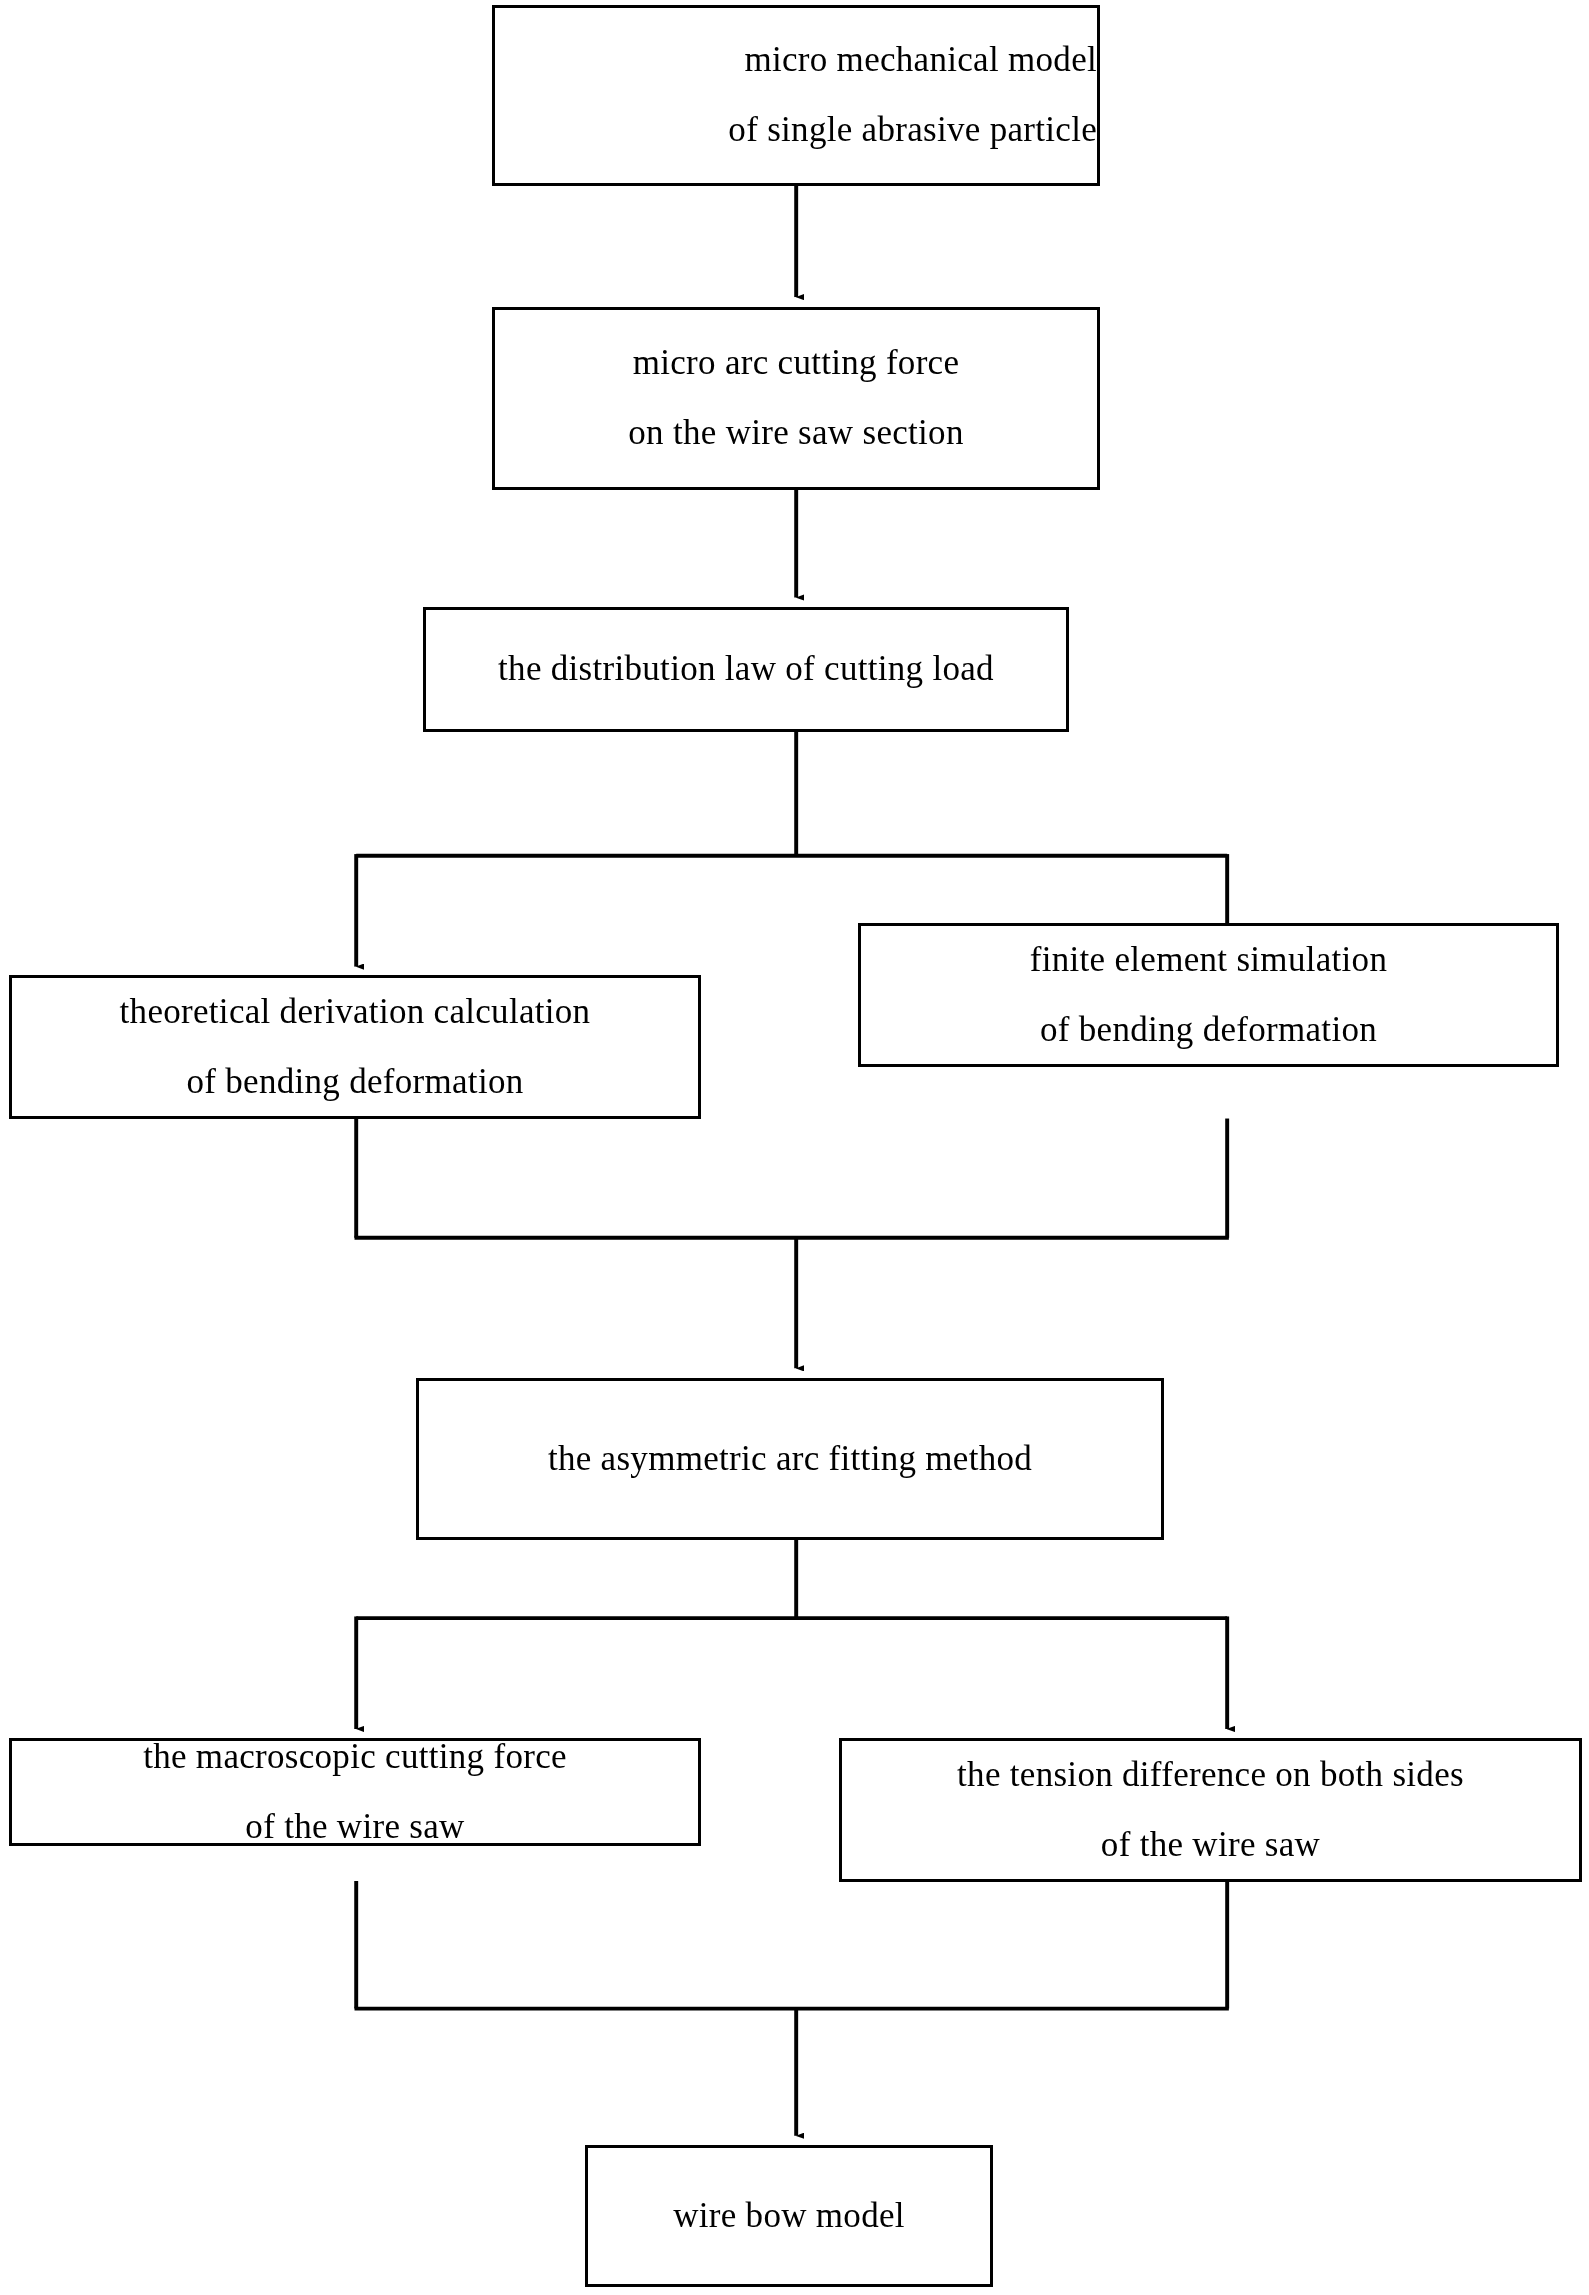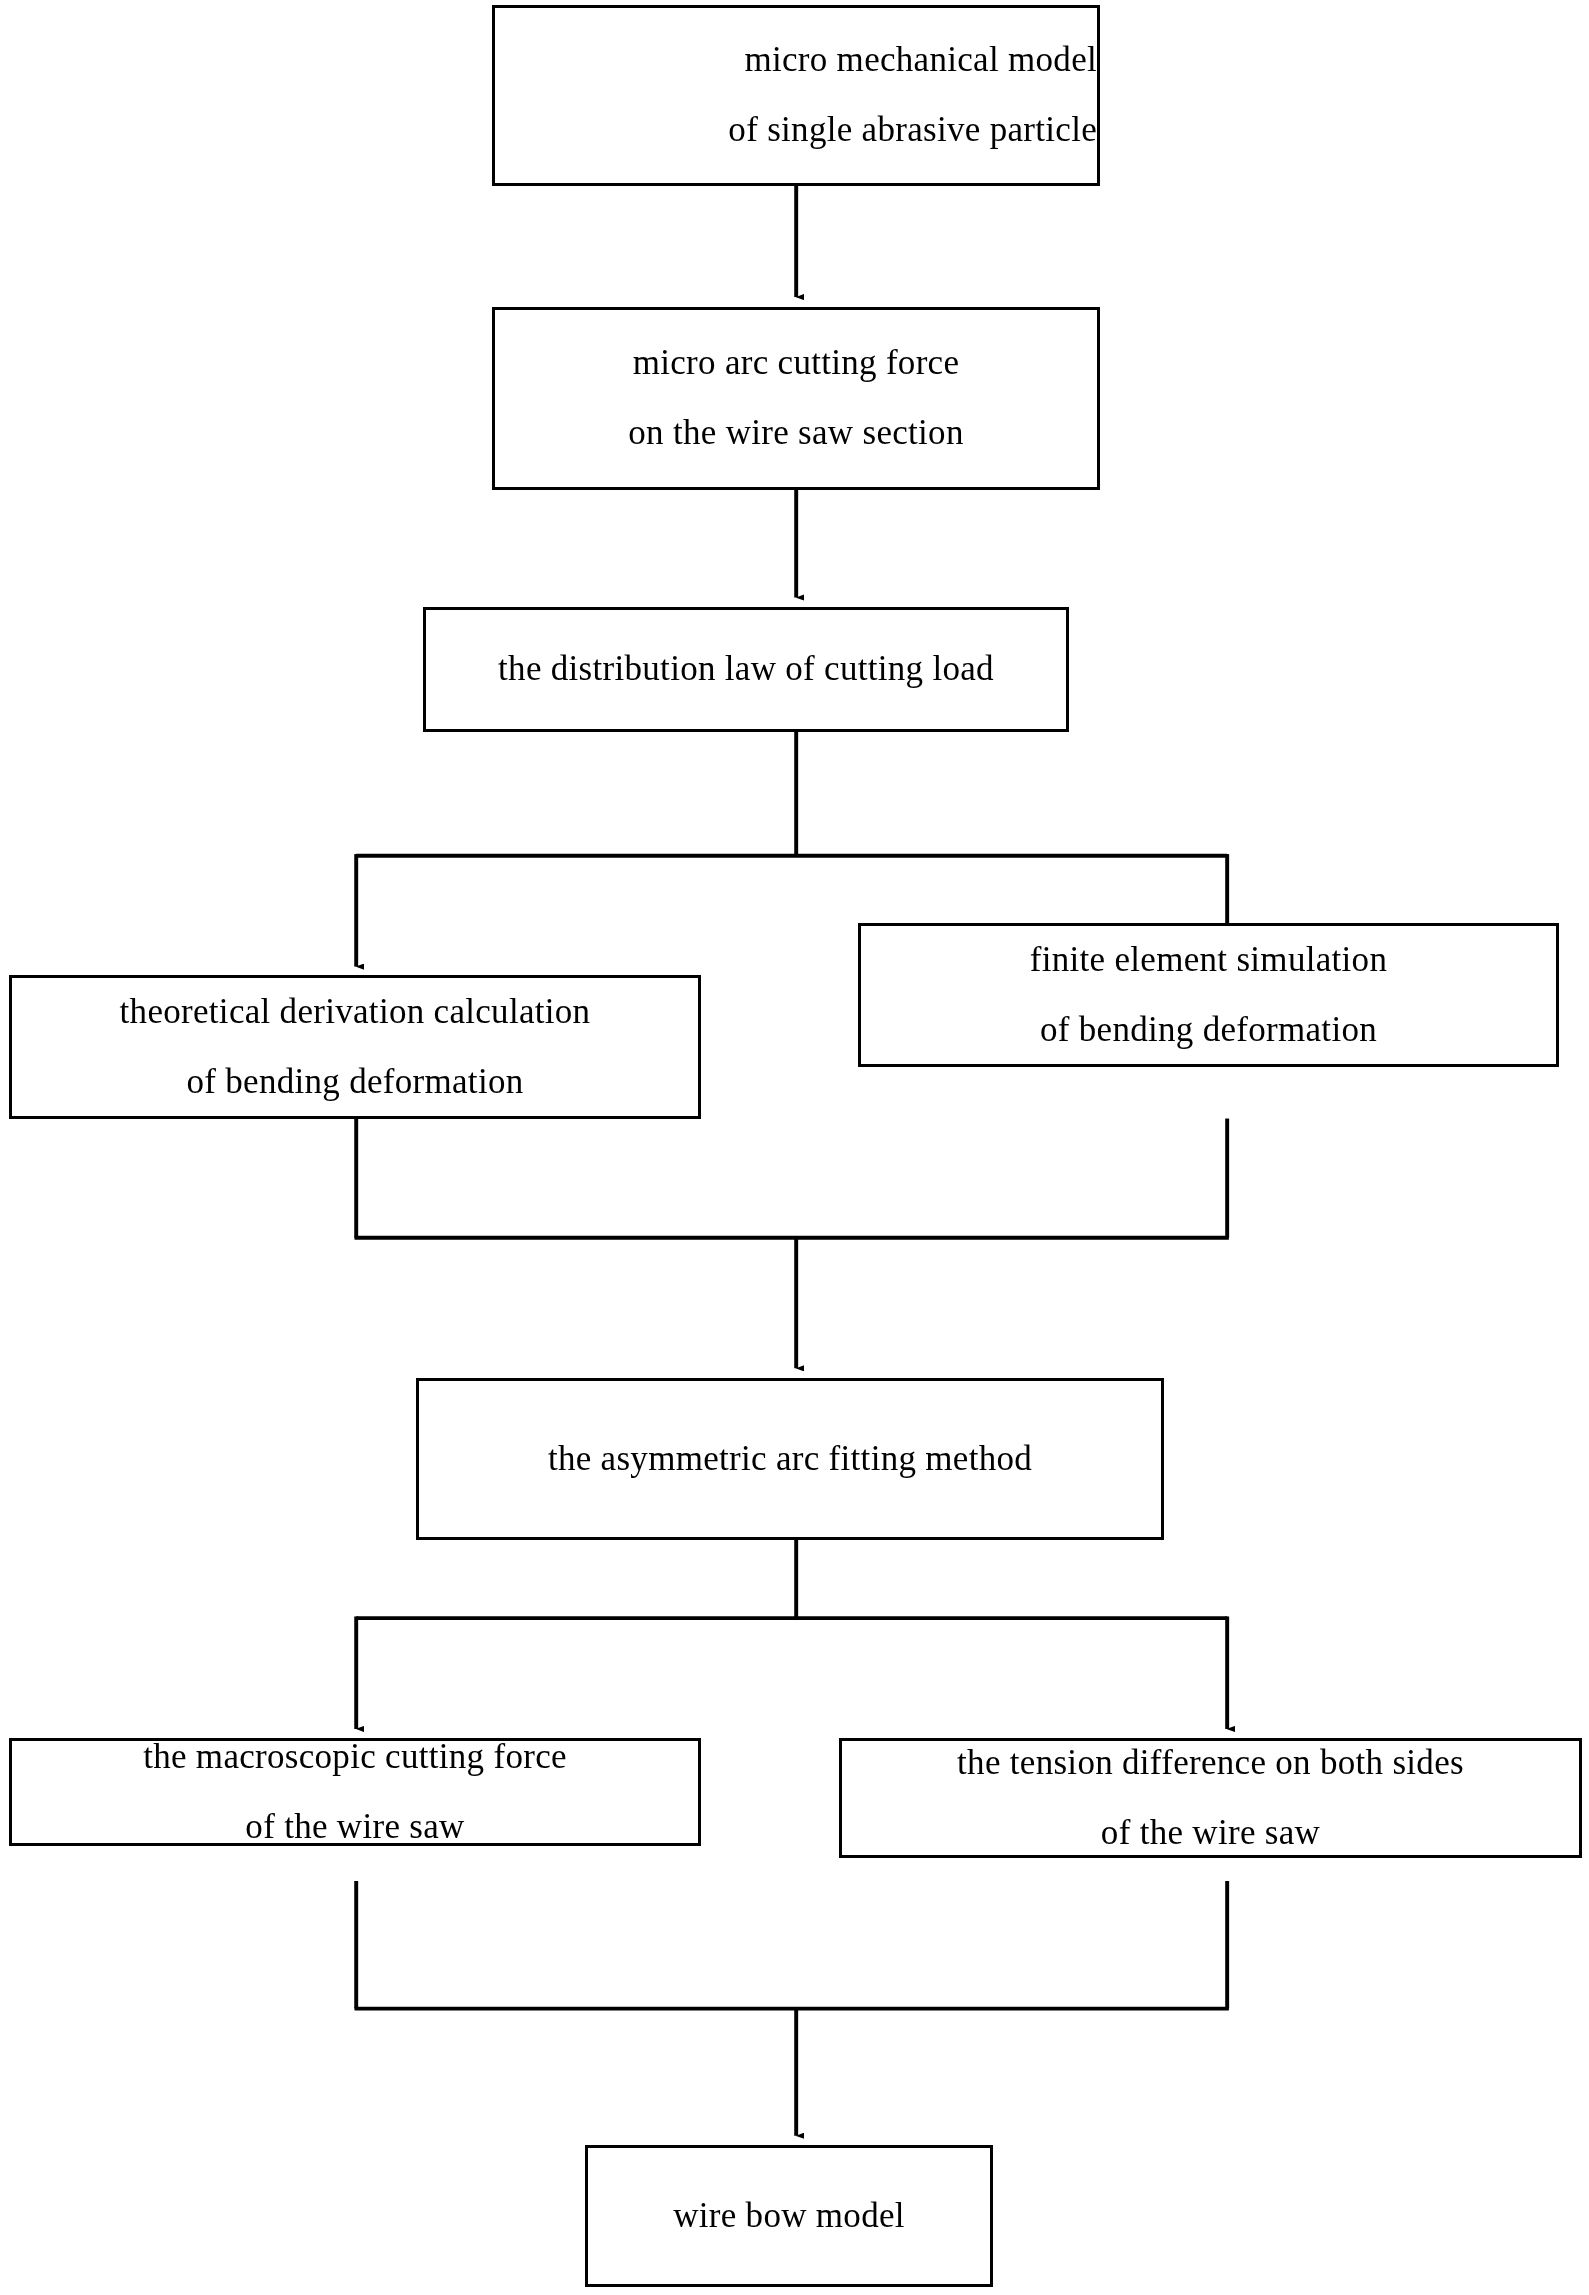--- a/index.html
+++ b/index.html
@@ -48,21 +48,21 @@
     margin-bottom: 33px;
   }
   
   #node-micro-model      { left: 492px;  top: 4.5px;    width: 608px; height: 181px; align-items: flex-end; }
   #node-micro-arc-force  { left: 492px;  top: 307px;  width: 608px; height: 183px; align-items: center; }
   #node-distribution-law { left: 423px;  top: 607px; width: 646px; height: 125px; }
   #node-theoretical      { left: 9px;   top: 975px; width: 692px; height: 144px; }
   #node-finite-element   { left: 858px; top: 923px; width: 701px; height: 144px; }
   #node-arc-fitting      { left: 416px;  top: 1378px; width: 748px; height: 162px; }
   #node-macroscopic      { left: 9px;   top: 1738px; width: 692px; height: 108px; }
-  #node-tension-diff     { left: 839px; top: 1738px; width: 743px; height: 120px; }
+  #node-tension-diff     { left: 839px; top: 1738px; width: 743px; height: 144px; }
   #node-wire-bow         { left: 585px; top: 2145px; width: 408px;  height: 142px; }
 </style>
 </head>
 <body>
 
 <div class="flow-root">
 
   <svg class="flow-svg" viewBox="0 0 2824 4079" xmlns="http://www.w3.org/2000/svg">
     <defs>
       <marker id="arrowhead" markerWidth="11" markerHeight="15" refX="5.5" refY="14" orient="auto" markerUnits="userSpaceOnUse">

